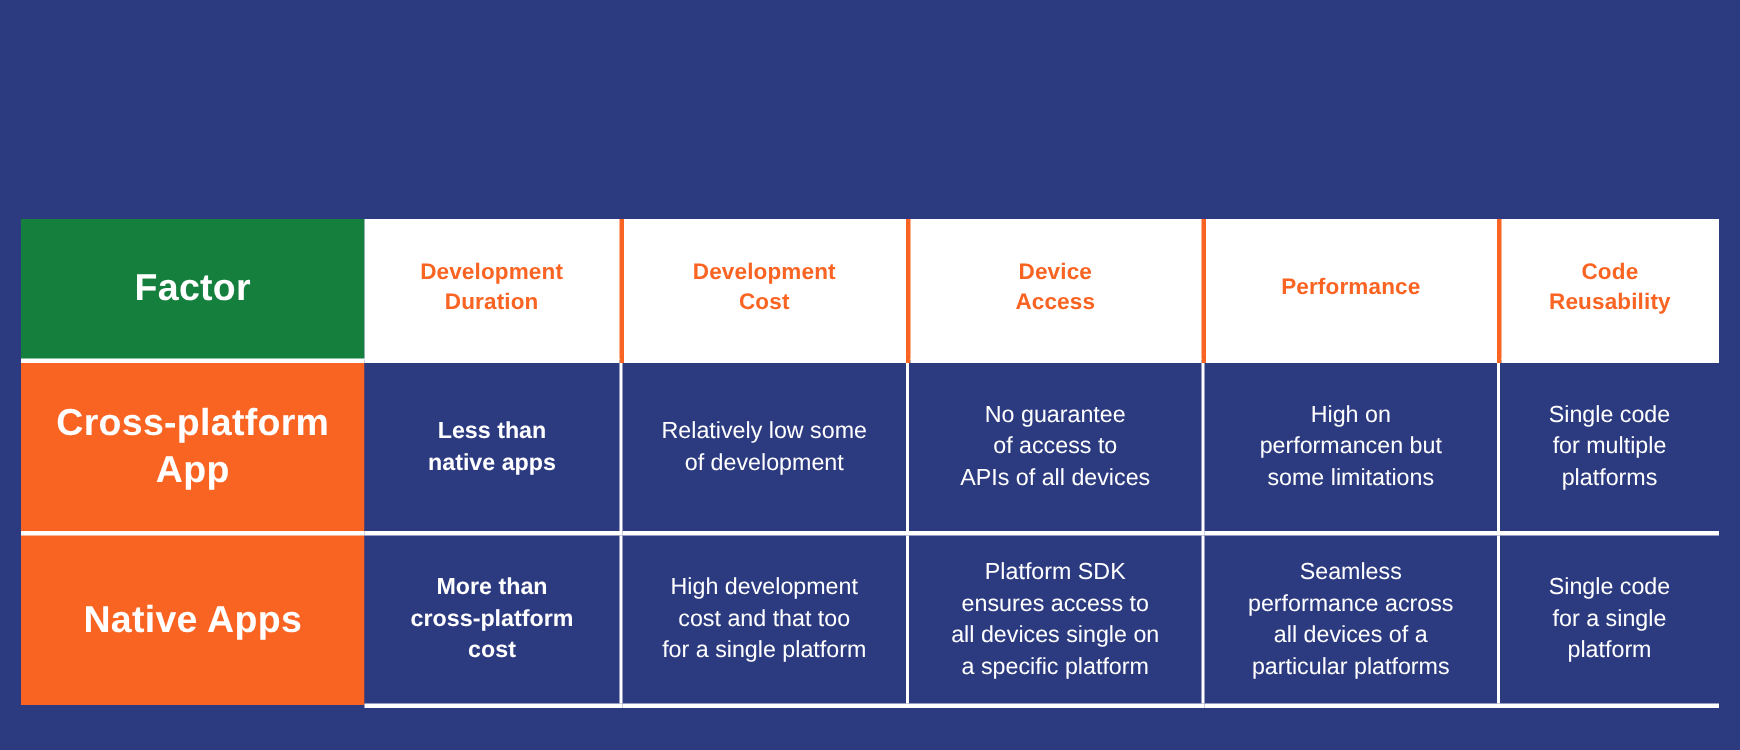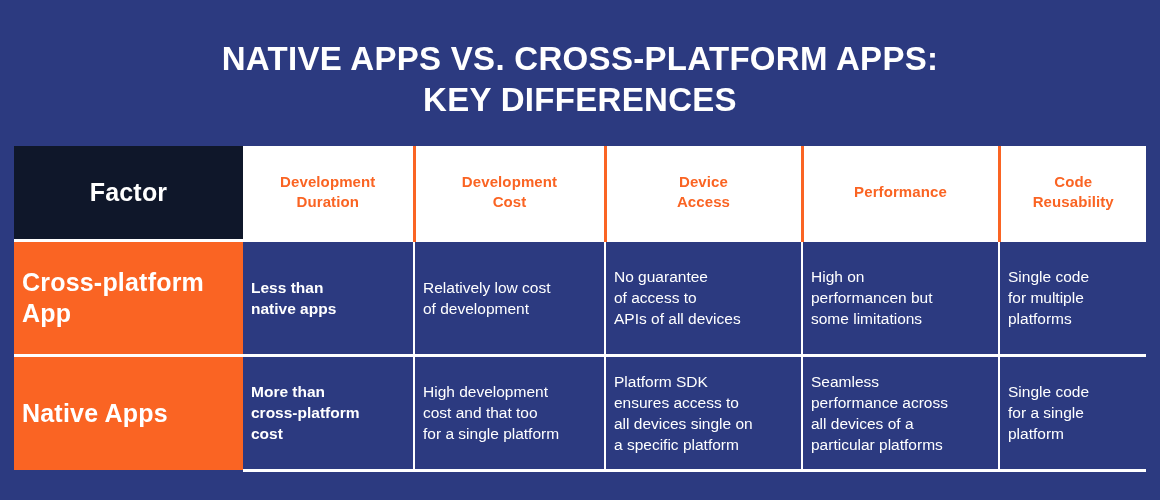--- a/index.html
+++ b/index.html
@@ -64,21 +64,21 @@
   
   tr.head-row { height: 94px; }
   tr.head-row td {
     background: #ffffff;
     vertical-align: middle;
     text-align: center;
     padding: 4px 6px;
     border: 0;
   }
   tr.head-row td.factor-cell {
-    background: #0f172a;
+    background: #15803d;
   }
   tr.head-row td.divided {
     border-left: 3px solid #fa6423;
   }
   .factor-label {
     color: #ffffff;
     font-weight: bold;
     font-size: 25px;
     line-height: 30px;
     letter-spacing: 0.2px;
@@ -91,21 +91,21 @@
     letter-spacing: 0.1px;
     white-space: pre-line;
   }
 
   
   tr.body-row { height: 115px; }
   tr.body-row td {
     background: #2c3a80;
     color: #ffffff;
     vertical-align: middle;
-    text-align: left;
+    text-align: center;
     padding: 6px 8px;
     border-left: 2px solid #ffffff;
     border-top: 3px solid #ffffff;
     font-size: 15.5px;
     line-height: 21px;
   }
   tr.body-row td.row-label-cell {
     background: #fa6423;
     border-left: 0;
     border-top: 3px solid #ffffff;
@@ -132,24 +132,20 @@
     display: block;
     white-space: pre-line;
     color: #ffffff;
   }
 </style>
 </head>
 <body>
 
 <div class="page">
 
-  <div class="title-block">
-    <span class="title-line">NATIVE APPS VS. CROSS-PLATFORM APPS:</span>
-    <span class="title-line">KEY DIFFERENCES</span>
-  </div>
 
   <div class="table-wrap">
     <table class="cmp">
       <colgroup>
         <col class="c0">
           <col class="c1">
           <col class="c2">
           <col class="c3">
           <col class="c4">
           <col class="c5">
@@ -183,21 +179,21 @@
         <tr class="body-row">
           <td class="row-label-cell">
             <span class="row-label">Cross-platform
 App</span>
           </td>
           <td class="first-body-cell">
             <span class="cell-text">Less than
 native apps</span>
           </td>
           <td>
-            <span class="cell-text">Relatively low cost
+            <span class="cell-text">Relatively low some
 of development</span>
           </td>
           <td>
             <span class="cell-text">No guarantee
 of access to
 APIs of all devices</span>
           </td>
           <td>
             <span class="cell-text">High on
 performancen but

